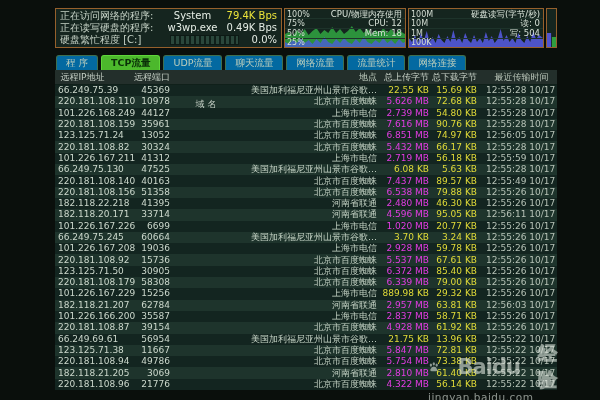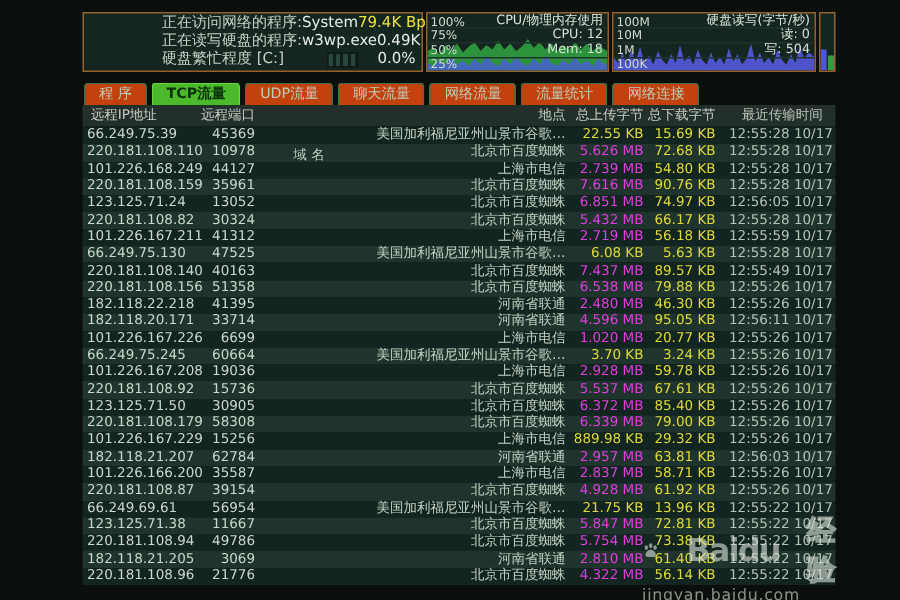--- a/index.html
+++ b/index.html
@@ -1,39 +1,39 @@
 <!DOCTYPE html>
 <html><head>
 <meta charset="utf-8">
 <style>
   html,body{margin:0;padding:0;}
   body{width:600px;height:400px;background:#0a0f0c;font-family:"DejaVu Sans",sans-serif;overflow:hidden;position:relative;}
   #stage{position:absolute;left:0;top:0;width:600px;height:400px;}
   .panel{position:absolute;top:8px;height:40px;background:#15251f;border:1px solid #96602c;box-sizing:border-box;}
   
   #info-box{left:55px;width:227px;display:flex;flex-direction:column;justify-content:space-around;padding:1px 4px;}
-  .info-row{display:flex;align-items:center;font-size:10px;line-height:12px;height:12px;color:#c6d2c6;white-space:nowrap;margin-left:48px;}
+  .info-row{display:flex;align-items:center;font-size:10px;line-height:12px;height:12px;color:#c6d2c6;white-space:nowrap;}
   .info-label{width:106px;}
   .info-val{flex:1;text-align:center;color:#e6eee6;}
   .info-rate{width:58px;text-align:right;color:#e4ece4;}
   .rate-yellow{color:#ece43a;}
   .busy-bar{flex:1;height:8px;margin:0 4px;background:repeating-linear-gradient(90deg,#2a473b 0 3px,#101f19 3px 5px);border:1px solid #0d1a15;}
   
   .gpanel{padding:0;}
   #cpu-panel{left:284px;width:122px;}
   #disk-panel{left:408px;width:136px;}
   #stub-panel{left:546px;width:11px;overflow:hidden;}
   .graph-svg{position:absolute;left:0;bottom:0;width:100%;height:26px;}
   .scale-col{position:absolute;left:2px;top:1px;font-size:8px;line-height:9.3px;color:#d2dcd2;z-index:3;}
   .gstats{position:absolute;right:3px;top:1px;font-size:8.5px;line-height:9.3px;color:#d6e0d6;text-align:right;z-index:3;}
   .gstats .t{color:#dce6dc;}
   .gridline{position:absolute;left:0;width:100%;height:1px;background:#1e332b;z-index:1;}
   
   #tab-bar{position:absolute;left:56px;top:55px;height:15px;display:flex;gap:3px;z-index:2;}
-  .tab{font-size:9.5px;line-height:13px;padding:0 9px;color:#bccebc;background:#c2410c;border:1px solid #3f6f4f;border-bottom:none;border-radius:3px 3px 0 0;white-space:nowrap;}
+  .tab{font-size:9.5px;line-height:13px;padding:0 9px;color:#bccebc;background:#0369a1;border:1px solid #3f6f4f;border-bottom:none;border-radius:3px 3px 0 0;white-space:nowrap;}
   .tab.active{background:#4cb82c;color:#0a3008;font-weight:bold;border-color:#5fd63a;}
   
   #grid{position:absolute;left:55px;top:70px;width:502px;}
   .thead{display:flex;height:14px;background:#232f2b;border-bottom:1px solid #10201a;}
   .th{font-size:9px;line-height:14px;color:#c6d0c6;text-align:center;box-sizing:border-box;white-space:nowrap;overflow:visible;}
   .trow{display:flex;height:11.3px;align-items:center;}
   .trow:nth-child(odd){background:#132520;}
   .trow:nth-child(even){background:#1e342c;}
   .td{font-size:9px;line-height:11px;color:#ccd8cc;box-sizing:border-box;white-space:nowrap;overflow:visible;}
   .c0{width:55px;padding-left:3px;}

